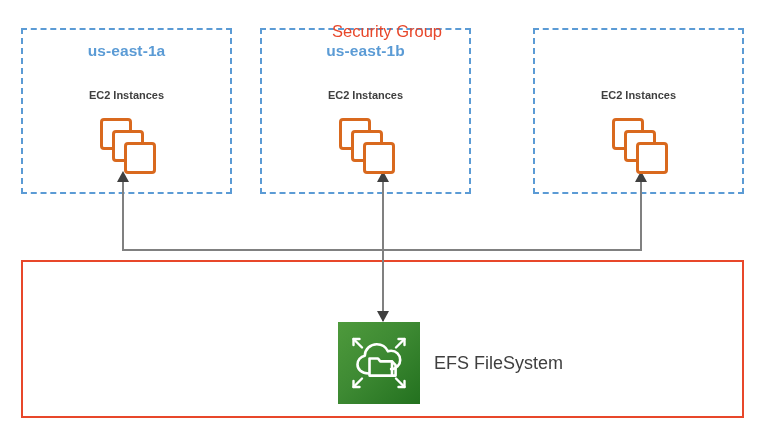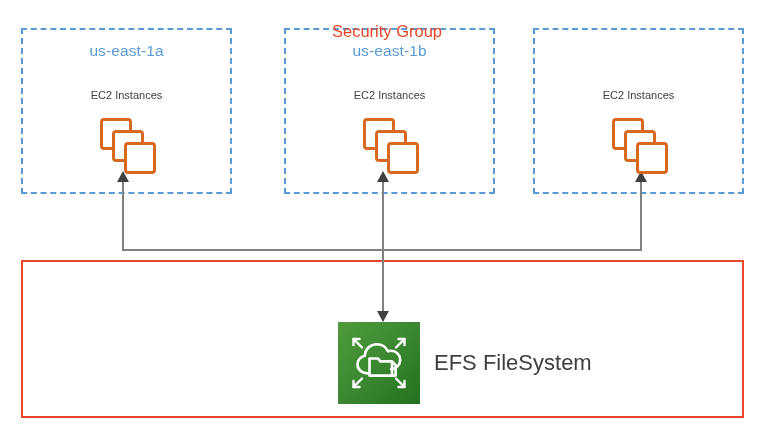--- a/index.html
+++ b/index.html
@@ -22,23 +22,24 @@
 
   
   .az-box {
     position: absolute;
     top: 28px;
     height: 166px;
     width: 211px;
     border: 2px dashed #5B9BD5;
     box-sizing: border-box;
     background: transparent;
+    font-weight: bold;
   }
   #az-0 { left: 21px; }
-  #az-1 { left: 284px; }
+  #az-1 { left: 260px; }
   #az-2 { left: 533px; }
 
   .az-label {
     position: absolute;
     top: 12px;
     left: 0;
     width: 100%;
     text-align: center;
     color: #5B9BD5;
     font-size: 15.5px;
@@ -156,21 +157,21 @@
     width: 82px;
     height: 82px;
     background: linear-gradient(135deg, #4E9A3C 0%, #3E8A33 45%, #23711F 100%);
     position: relative;
     flex: 0 0 auto;
   }
   #efs-icon svg { display: block; }
   #efs-label {
     margin-left: 14px;
     color: #3F3F3F;
-    font-size: 22px;
+    font-size: 18px;
     white-space: nowrap;
   }
 </style>
 </head>
 <body>
 
 <div id="canvas">
 
   <div class="az-box" id="az-0">
     <div class="az-label">us-east-1a</div>

